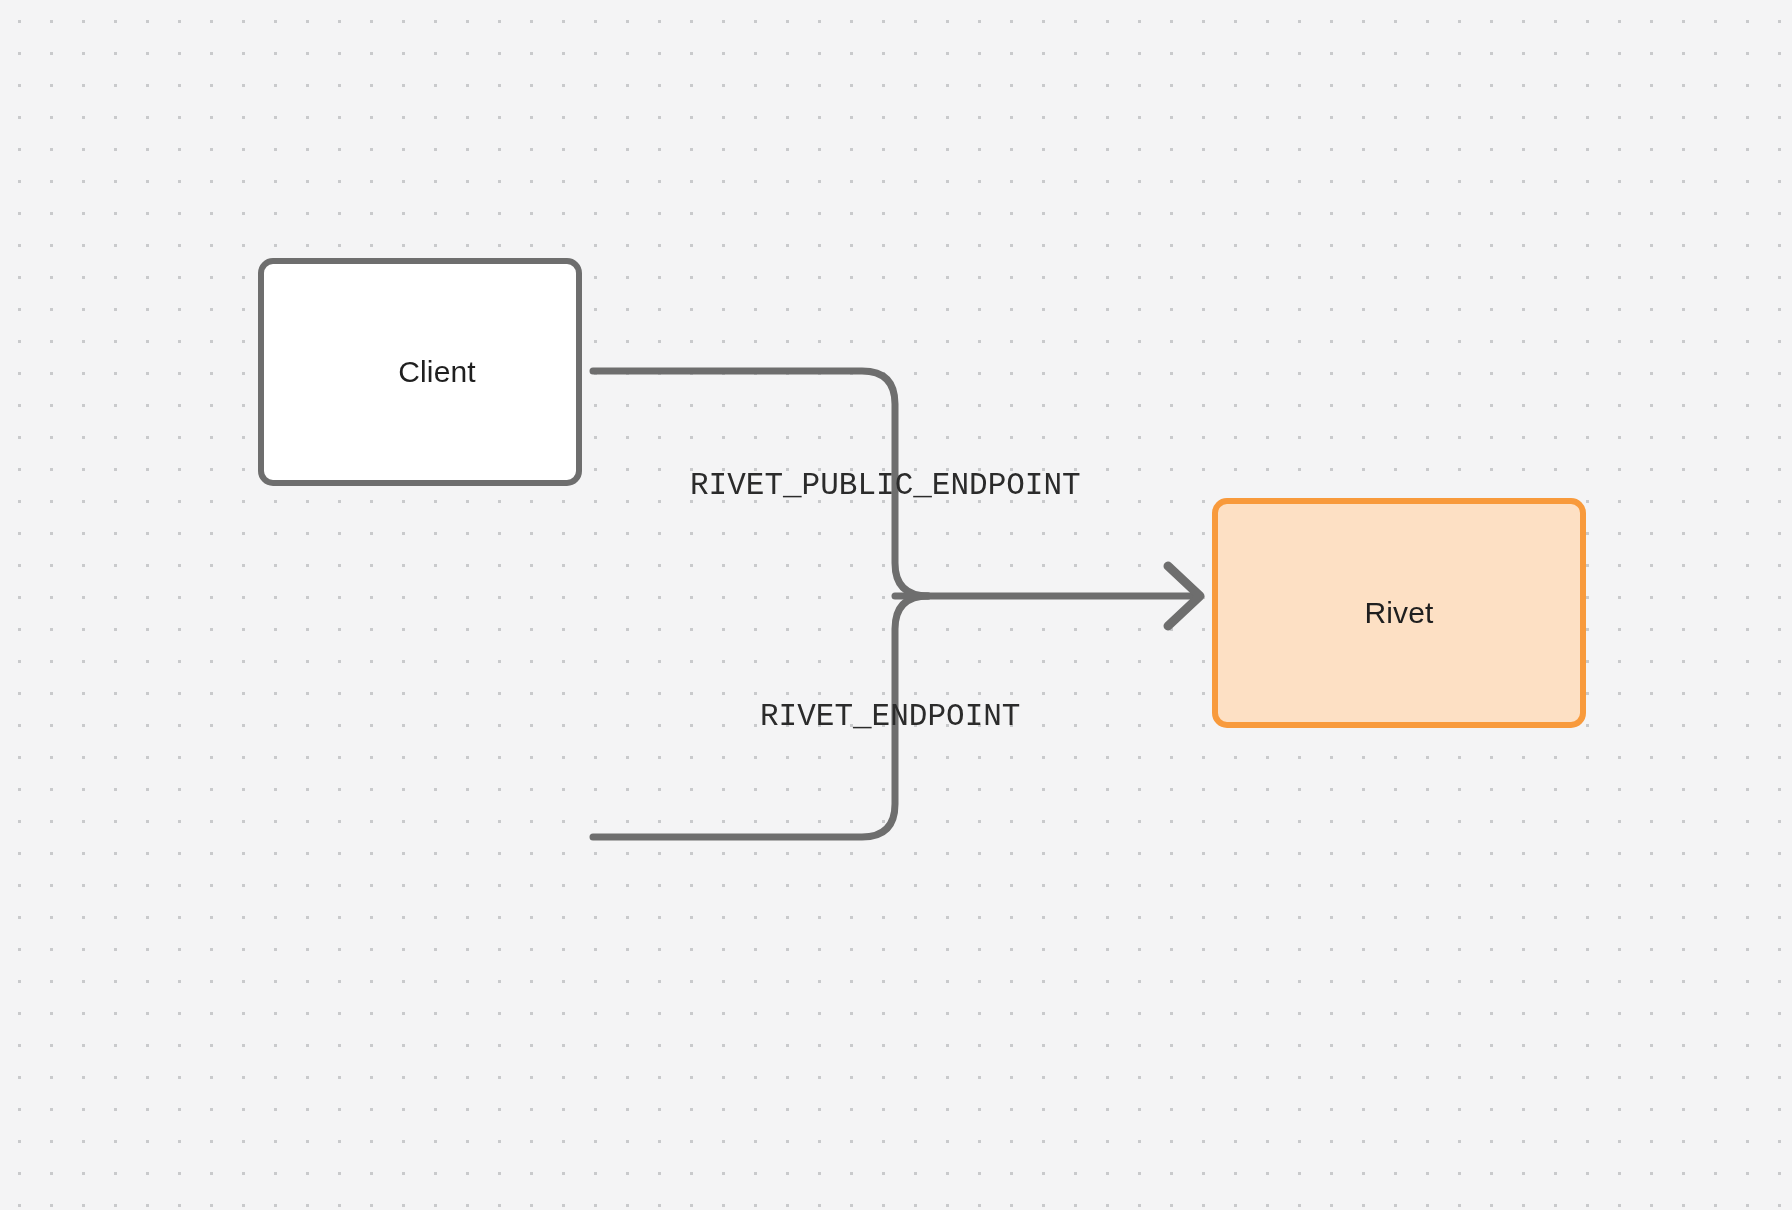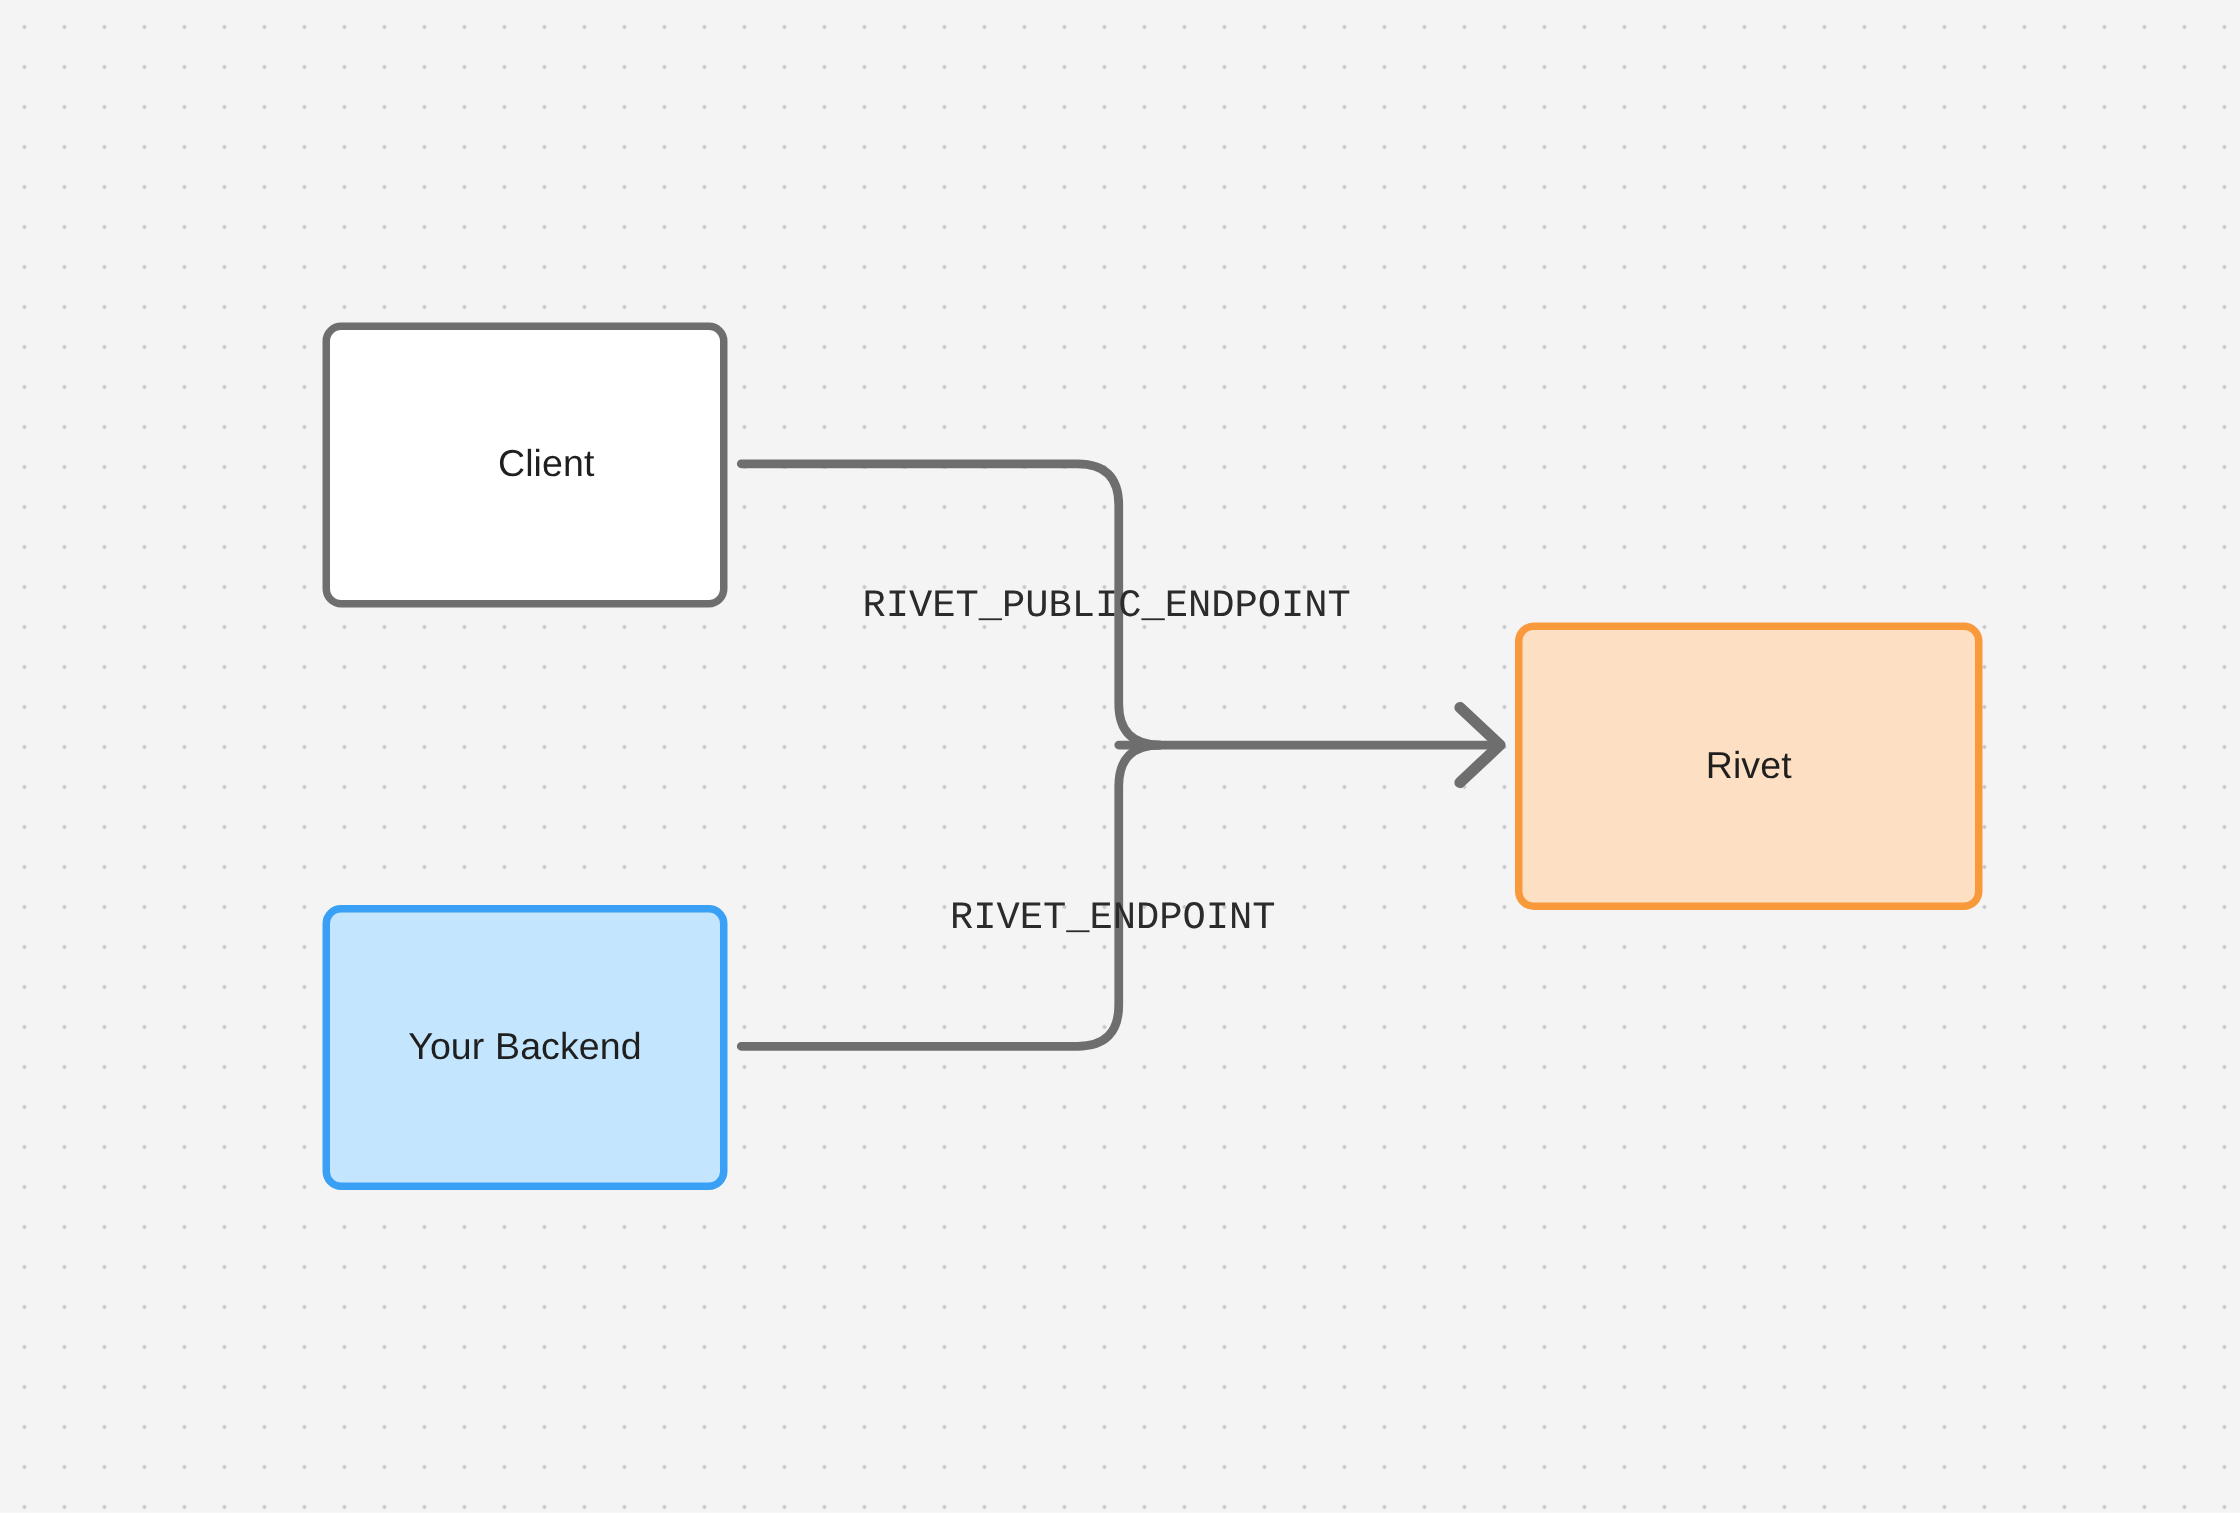--- a/index.html
+++ b/index.html
@@ -95,21 +95,21 @@
     line-height: 1;
   }
 
   #edge-label-public {
     left: 690px;
     top: 470px;
   }
 
   #edge-label-private {
     left: 760px;
-    top: 719px;
+    top: 701px;
   }
 </style>
 </head>
 <body>
 
 <div id="canvas">
 
   <svg id="edge-layer" viewBox="0 0 1792 1210" width="1792" height="1210" xmlns="http://www.w3.org/2000/svg">
 
     <path d="M 593 371 L 862 371 Q 895 371 895 404 L 895 563 Q 895 596 928 596" fill="none" stroke="#6e6e6e" stroke-width="7" stroke-linecap="round" stroke-linejoin="round"></path>
@@ -118,23 +118,20 @@
 
     <path d="M 895 596 L 1198 596" fill="none" stroke="#6e6e6e" stroke-width="7" stroke-linecap="round" stroke-linejoin="round"></path>
 
     <path d="M 1168 566 L 1200 596 L 1168 626" fill="none" stroke="#6e6e6e" stroke-width="9" stroke-linecap="round" stroke-linejoin="round"></path>
   </svg>
 
   <div class="node" id="node-client">
     <span class="node-label">Client</span>
   </div>
 
-  <div class="node" id="node-backend">
-    <span class="node-label">Your Backend</span>
-  </div>
 
   <div class="node" id="node-rivet">
     <span class="node-label">Rivet</span>
   </div>
 
   <div class="edge-label" id="edge-label-public">RIVET_PUBLIC_ENDPOINT</div>
 
   <div class="edge-label" id="edge-label-private">RIVET_ENDPOINT</div>
 
 </div>

